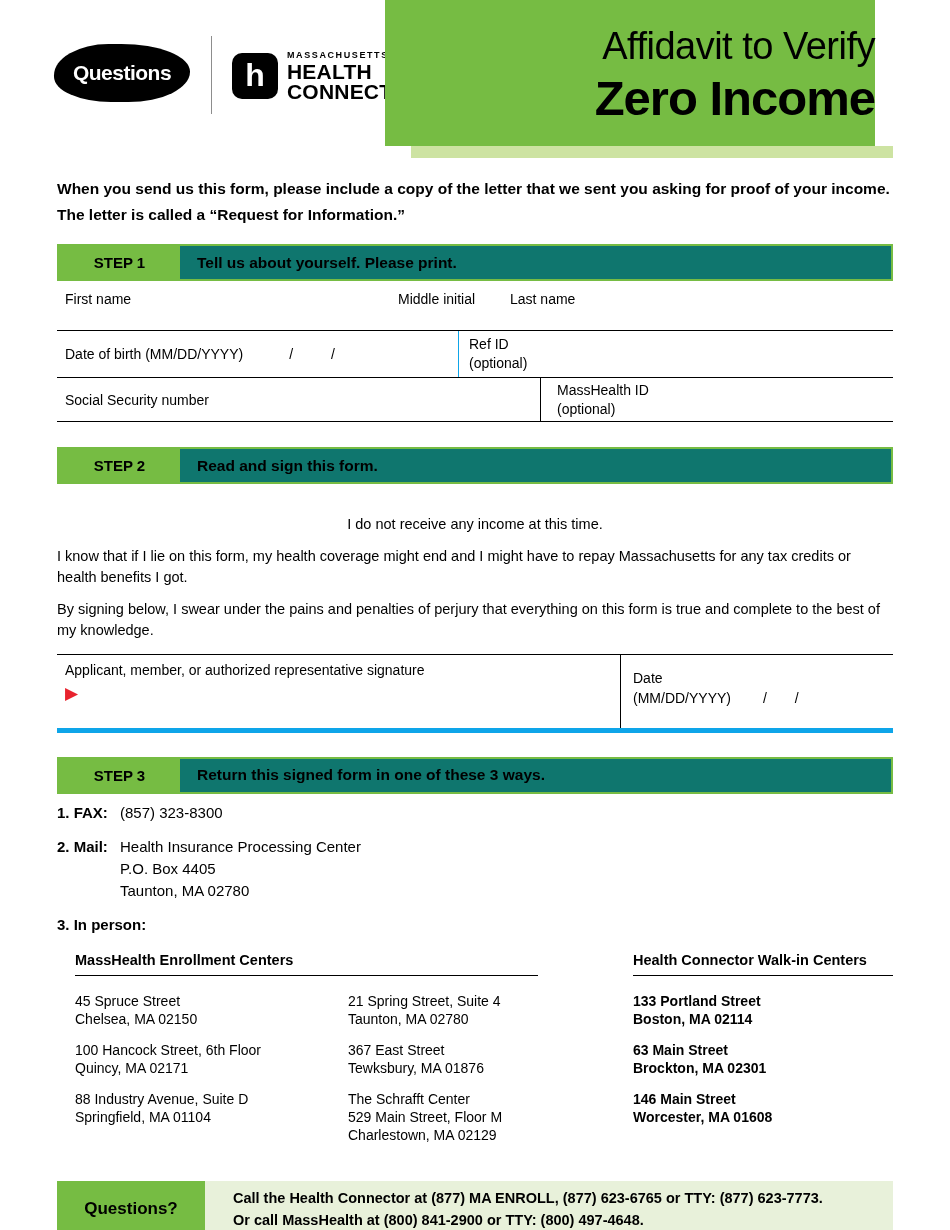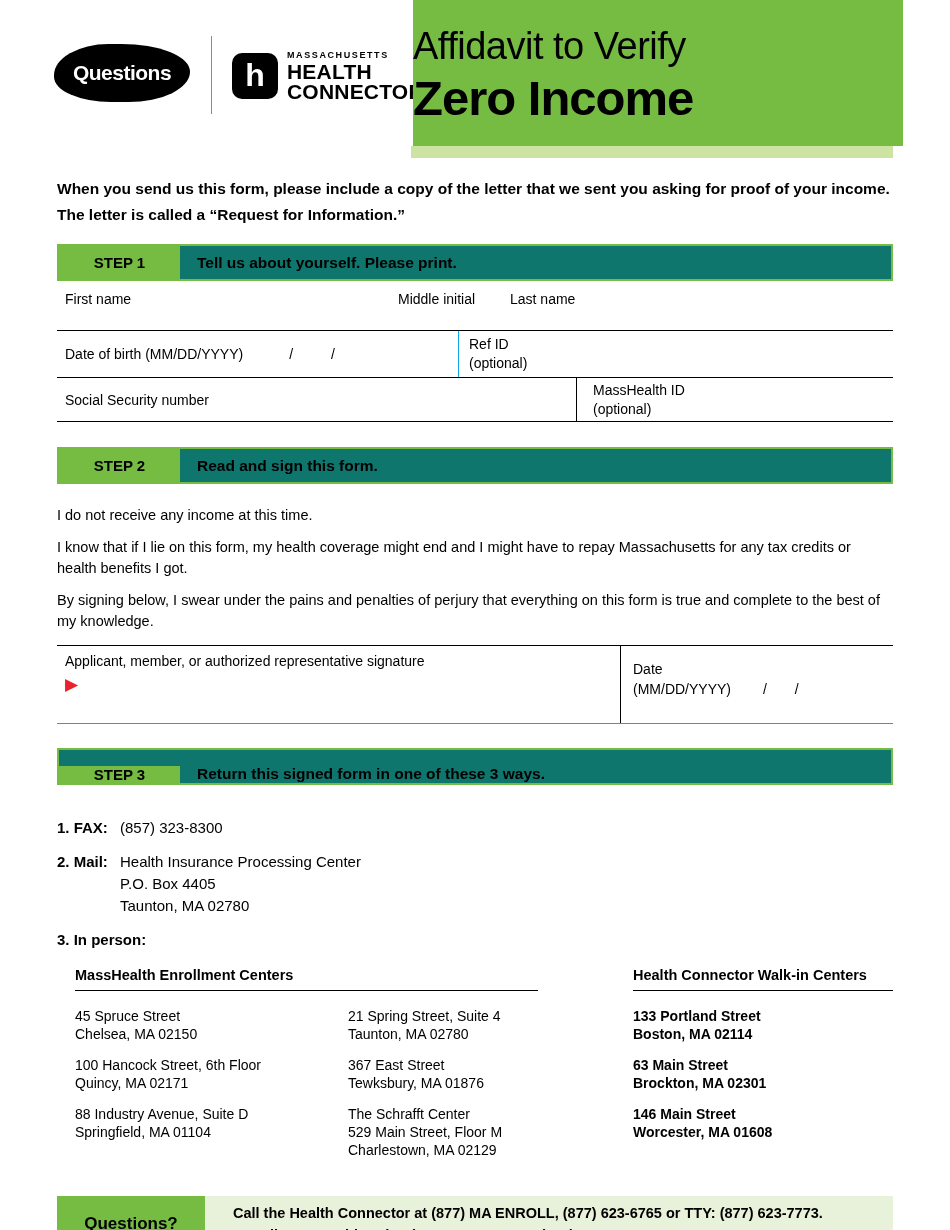--- a/index.html
+++ b/index.html
@@ -12,66 +12,66 @@
              background: #000; border-radius: 46% 58% 52% 48% / 62% 55% 60% 50%;
              display: flex; align-items: center; justify-content: center; }
   .mh-logo span { color: #fff; font-weight: bold; font-size: 21px; letter-spacing: -0.5px; }
   .logo-divider { position: absolute; left: 211px; top: 36px; width: 1px; height: 78px; background: #8d8d8d; }
   .hc-logo { position: absolute; left: 232px; top: 50px; display: flex; align-items: center; gap: 9px; }
   .hc-icon { width: 46px; height: 46px; background: #000; border-radius: 10px;
              display: flex; align-items: center; justify-content: center; }
   .hc-icon span { color: #fff; font-weight: bold; font-size: 32px; line-height: 1; margin-top: -3px; }
   .hc-small { font-size: 9px; font-weight: bold; letter-spacing: 1.6px; margin-bottom: 2px; }
   .hc-big { font-size: 21px; font-weight: bold; line-height: 20px; letter-spacing: 0.2px; }
-  .title-box { position: absolute; left: 413px; top: 0; width: 490px; height: 146px;
-               background: #76bc43; text-align: left; padding-top: 25px; }
+  .title-box { position: absolute; left: 385px; top: 0; width: 490px; height: 146px;
+               background: #76bc43; text-align: right; padding-top: 25px; }
   .title-line1 { font-size: 38px; font-weight: normal; letter-spacing: -0.5px; }
   .title-line2 { font-size: 49px; font-weight: bold; letter-spacing: -1px; margin-top: 2px; }
   .title-strip { position: absolute; left: 411px; top: 146px; width: 482px; height: 12px; background: #cde3a2; }
   .intro { margin: 18px 57px 0; font-weight: bold; font-size: 15.5px; line-height: 26px; }
   .preline { white-space: pre-line; }
 
   .step-bar { margin: 0 57px; border: 2px solid #76bc43; display: flex; height: 37px; background: #0f766e; }
   .step-label { width: 121px; background: #76bc43; display: flex; align-items: center; justify-content: center;
                 font-weight: bold; font-size: 15px; }
   .step-title { flex: 1; display: flex; align-items: center; padding-left: 17px; font-weight: bold; font-size: 15.5px; }
   .bar1 { margin-top: 16px; }
   .bar2 { margin-top: 25px; }
-  .bar3 { margin-top: 24px; align-items: flex-end; }
+  .bar3 { margin-top: 24px; }
 
   
   .s1-names { margin: 0 57px; position: relative; height: 50px; border-bottom: 1px solid #000; font-size: 14px; }
   .s1-names span { position: absolute; top: 10px; }
   .nm-first { left: 8px; }
   .nm-middle { left: 341px; }
   .nm-last { left: 453px; }
   .s1-row { margin: 0 57px; display: flex; border-bottom: 1px solid #000; font-size: 14px; }
   .s1-r2 { height: 47px; }
-  .s1-r3 { height: 44px; gap: 36px; }
+  .s1-r3 { height: 44px; }
   .cell-dob { width: 401px; display: flex; align-items: center; padding-left: 8px; }
   .cell-ref { flex: 1; border-left: 1px solid #0ea5e9; padding: 4px 10px; display: flex; flex-direction: column; justify-content: center; line-height: 19px; }
   .cell-ssn { width: 483px; display: flex; align-items: center; padding-left: 8px; }
   .cell-mhid { flex: 1; border-left: 1px solid #000; padding: 4px 16px; display: flex; flex-direction: column; justify-content: center; line-height: 19px; }
   .slash { display: inline-block; }
   .dob-s1 { margin-left: 46px; }
   .dob-s2 { margin-left: 38px; }
 
   
   .para { margin: 10px 57px 0; font-size: 14.5px; line-height: 21.5px; }
-  .para-first { margin-top: 21px; }
-  .sig-table { margin: 12px 57px 0; display: flex; border-top: 1px solid #000; border-bottom: 1px solid #0ea5e9; height: 79px; }
+  .para-first { margin-top: 30px; text-align: center; }
+  .sig-table { margin: 12px 57px 0; display: flex; border-top: 1px solid #000; border-bottom: 5px solid #0ea5e9; height: 79px; }
   .sig-left { width: 563px; padding: 7px 8px; position: relative; font-size: 14px; }
   .sig-arrow { position: absolute; left: 8px; top: 28px; color: #e8232e; font-size: 17px; }
   .sig-right { flex: 1; border-left: 1px solid #000; padding: 13px 12px; font-size: 14px; line-height: 20px; }
   .date-s1 { margin-left: 28px; }
   .date-s2 { margin-left: 24px; }
 
   
   .way { margin: 12px 57px 0; display: flex; font-size: 15px; line-height: 22px; }
-  .way-first { margin-top: 32px; }
+  .way-first { margin-top: 8px; }
   .way-label { font-weight: bold; width: 63px; flex-shrink: 0; }
   .way-bold { font-weight: bold; }
   .centers { margin: 0 57px; padding-left: 18px; }
   .centers-head { display: flex; margin-top: 16px; }
   .ch { border-bottom: 1px solid #000; font-weight: bold; font-size: 14.5px; padding-bottom: 7px; }
   .ch1 { width: 463px; }
   .ch2 { width: 260px; margin-left: 95px; }
   .centers-cols { display: flex; margin-top: 16px; }
   .cc { font-size: 14px; line-height: 18px; }
   .cc1 { width: 273px; }

